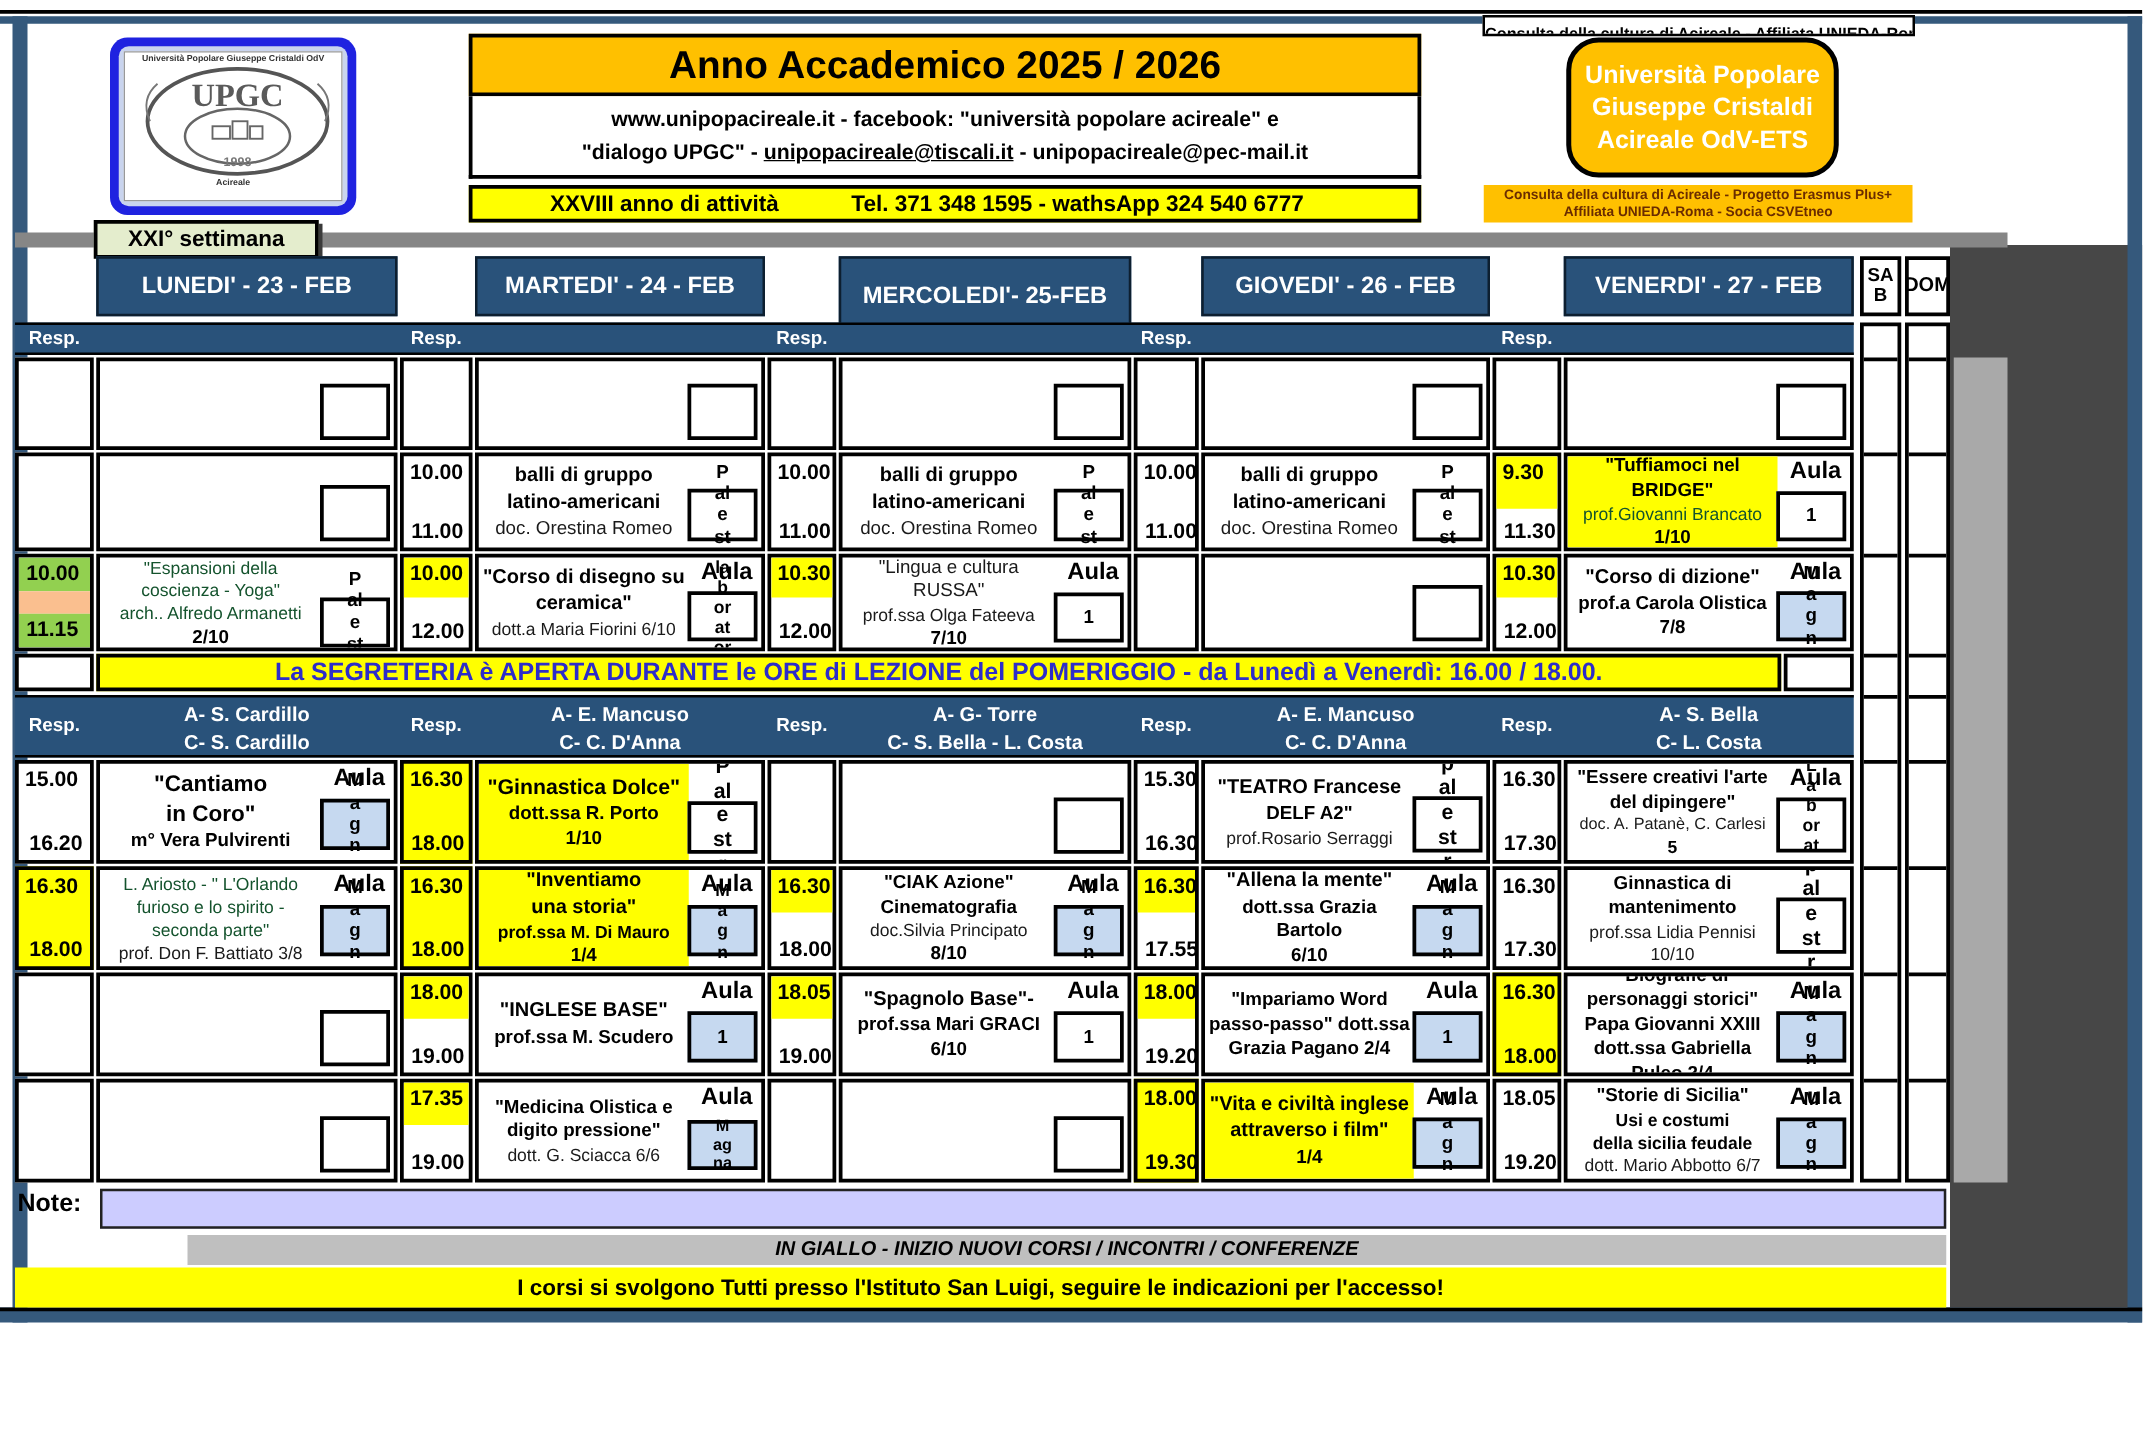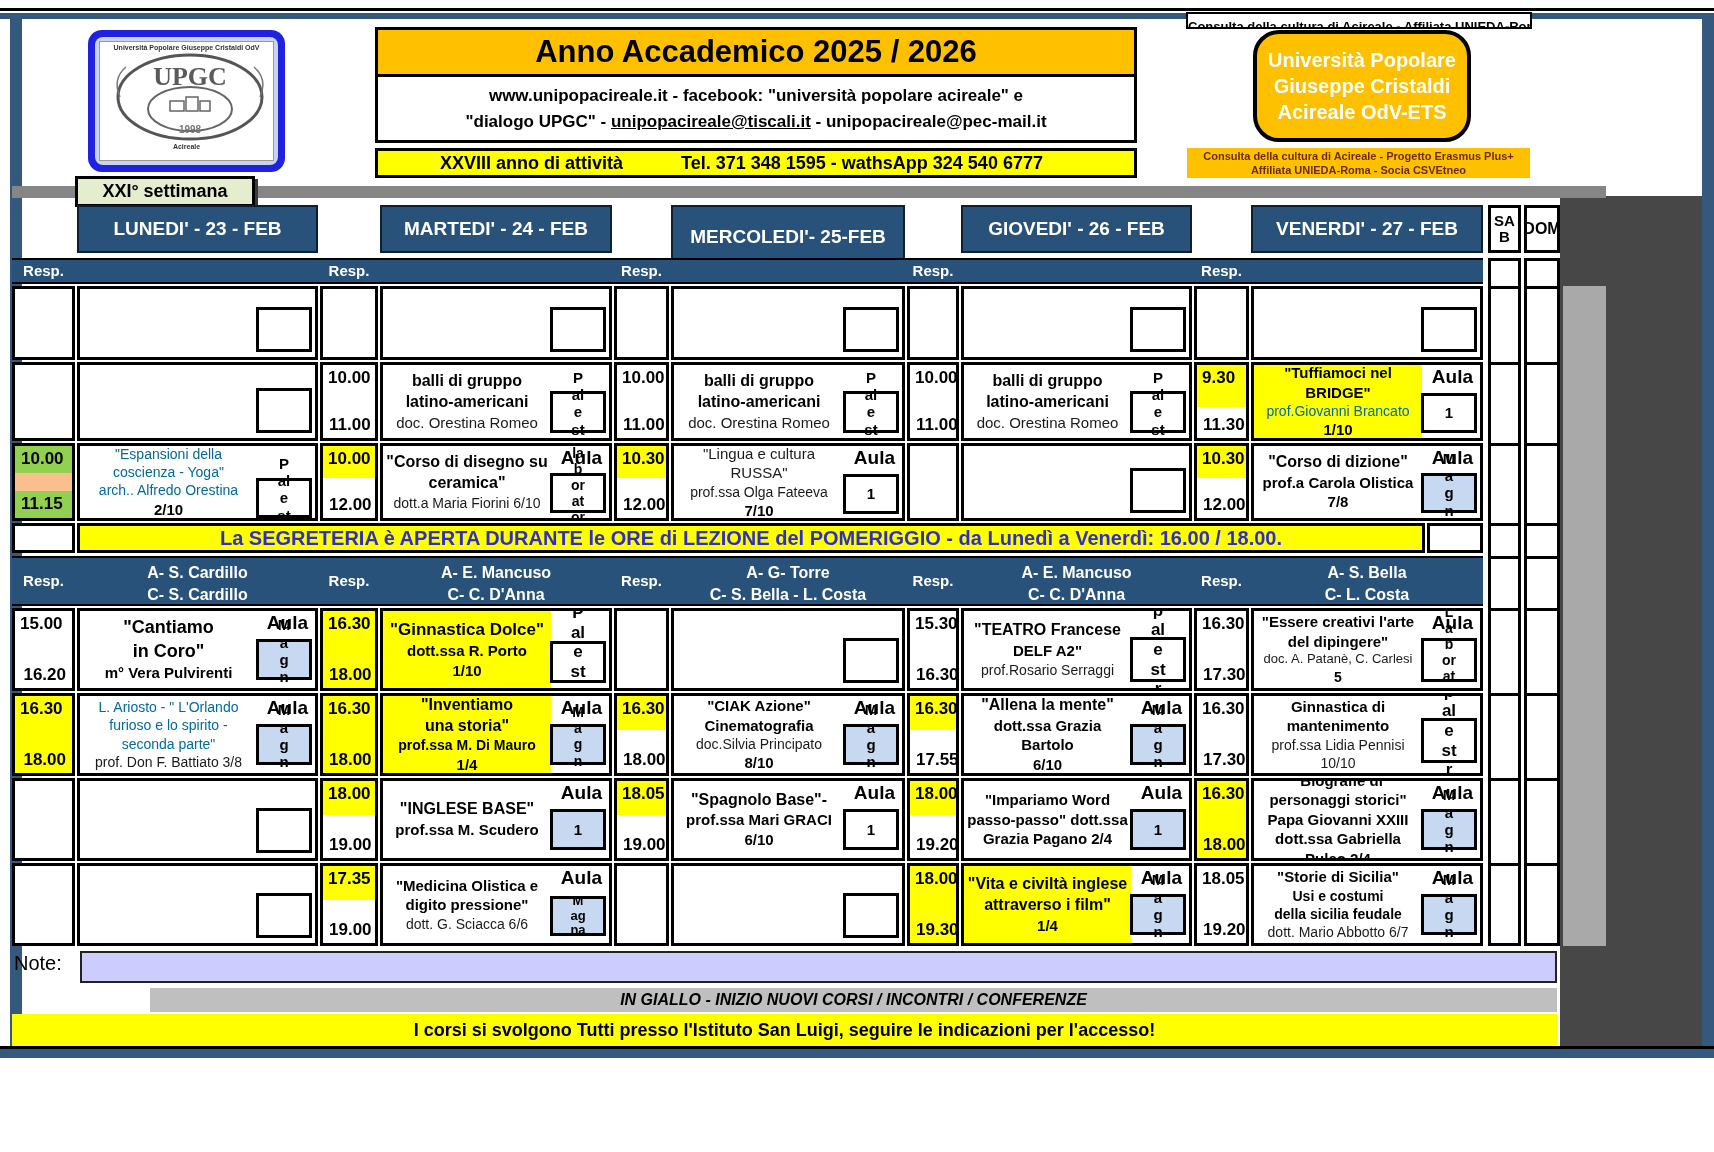--- a/index.html
+++ b/index.html
@@ -4,21 +4,21 @@
 <style>
   html,body{margin:0;padding:0;background:#fff;}
   body{font-family:"Liberation Sans",sans-serif;}
   #page{position:relative;width:1714px;height:1152px;background:#fff;overflow:hidden;}
   .abs{position:absolute;}
   .cell{position:absolute;background:#fff;border:3px solid #000;box-sizing:border-box;overflow:hidden;}
   .lines{position:absolute;left:2px;top:1px;bottom:1px;right:60px;display:flex;flex-direction:column;justify-content:center;align-items:center;text-align:center;line-height:1.3;}
   .ybody{position:absolute;left:0;top:0;bottom:0;right:58px;background:#ffff00;}
   .lb{font-weight:700;color:#000;}
   .lr{color:#1a1a1a;}
-  .lg{color:#0369a1;}
+  .lg{color:#14532d;}
   .s13{font-size:13px;} .s14{font-size:14px;} .s15{font-size:15px;} .s16{font-size:16px;} .s17{font-size:17px;} .s18{font-size:18px;}
   .tt{position:absolute;top:0;left:0;width:100%;box-sizing:border-box;padding:3px 5px;font-weight:700;font-size:17px;text-align:left;}
   .tt.hl{background:#ffff00;height:44%;}
   .tt.hltall{background:#ffff00;height:58%;}
   .tb{position:absolute;bottom:0;left:0;width:100%;box-sizing:border-box;padding:3px 6px;font-weight:700;font-size:17px;text-align:right;}
   .ycell{background:#ffff00;}
   .tcol{display:flex;flex-direction:column;justify-content:space-between;padding:0!important;}
   .yg{background:#92d050;height:27px;font-weight:700;font-size:17px;padding:3px 6px;box-sizing:border-box;}
   .yp{background:#fabf8f;flex:1;}
   .aula{position:absolute;top:1px;right:7px;font-weight:700;font-size:19px;color:#000;}
@@ -215,21 +215,21 @@
 
   <div class="cell tcol" style="left:12px;top:443px;width:63px;height:78px">
     <div class="yg">10.00</div>
     <div class="yp"></div>
     <div class="yg">11.15</div>
   </div>
   <div class="cell" style="left:77px;top:443px;width:241px;height:78px">
     <div class="lines">
       <div class="lg s14">"Espansioni della</div>
       <div class="lg s14">coscienza - Yoga"</div>
-      <div class="lg s14">arch.. Alfredo Orestina</div>
+      <div class="lg s14">arch.. Alfredo Armanetti</div>
       <div class="lb s15">2/10</div>
     </div>
     <div class="rbox" style="top:32px;bottom:5px">Palestra</div>
   </div>
 
   <div class="cell" style="left:320px;top:443px;width:58px;height:78px">
     <div class="tt hl">10.00</div>
     <div class="tb">12.00</div>
   </div>
   <div class="cell" style="left:380px;top:443px;width:232px;height:78px">
@@ -551,18 +551,18 @@
     <div class="lines">
       <div class="lb s15">"Storie di Sicilia"</div>
       <div class="lb s14">Usi e costumi</div>
       <div class="lb s14">della sicilia feudale</div>
       <div class="lr s14">dott. Mario Abbotto  6/7</div>
     </div>
     <div class="aula">Aula</div>
     <div class="rbox blue" style="top:28px;bottom:8px">Magna</div>
   </div>
 
-  <div class="abs" style="left:14px;top:952px;font-weight:400;font-size:20px;color:#000">Note:</div>
+  <div class="abs" style="left:14px;top:952px;font-weight:700;font-size:20px;color:#000">Note:</div>
   <div class="abs" style="left:80px;top:951px;width:1477px;height:32px;background:#ccccff;border:2px solid #222;box-sizing:border-box"></div>
   <div class="abs" style="left:12px;top:1014px;width:1545px;height:32px;background:#ffff00;display:flex;align-items:center;justify-content:center;font-weight:700;font-size:18px;color:#000">I corsi si svolgono Tutti  presso l'Istituto San Luigi, seguire le indicazioni per l'accesso!</div>
   <div class="abs" style="left:150px;top:988px;width:1407px;height:24px;background:#bfbfbf;display:flex;align-items:center;justify-content:center;font-weight:700;font-style:italic;font-size:16px;color:#000">IN GIALLO - INIZIO NUOVI CORSI / INCONTRI / CONFERENZE</div>
 
 </div>
 
 </body></html>

